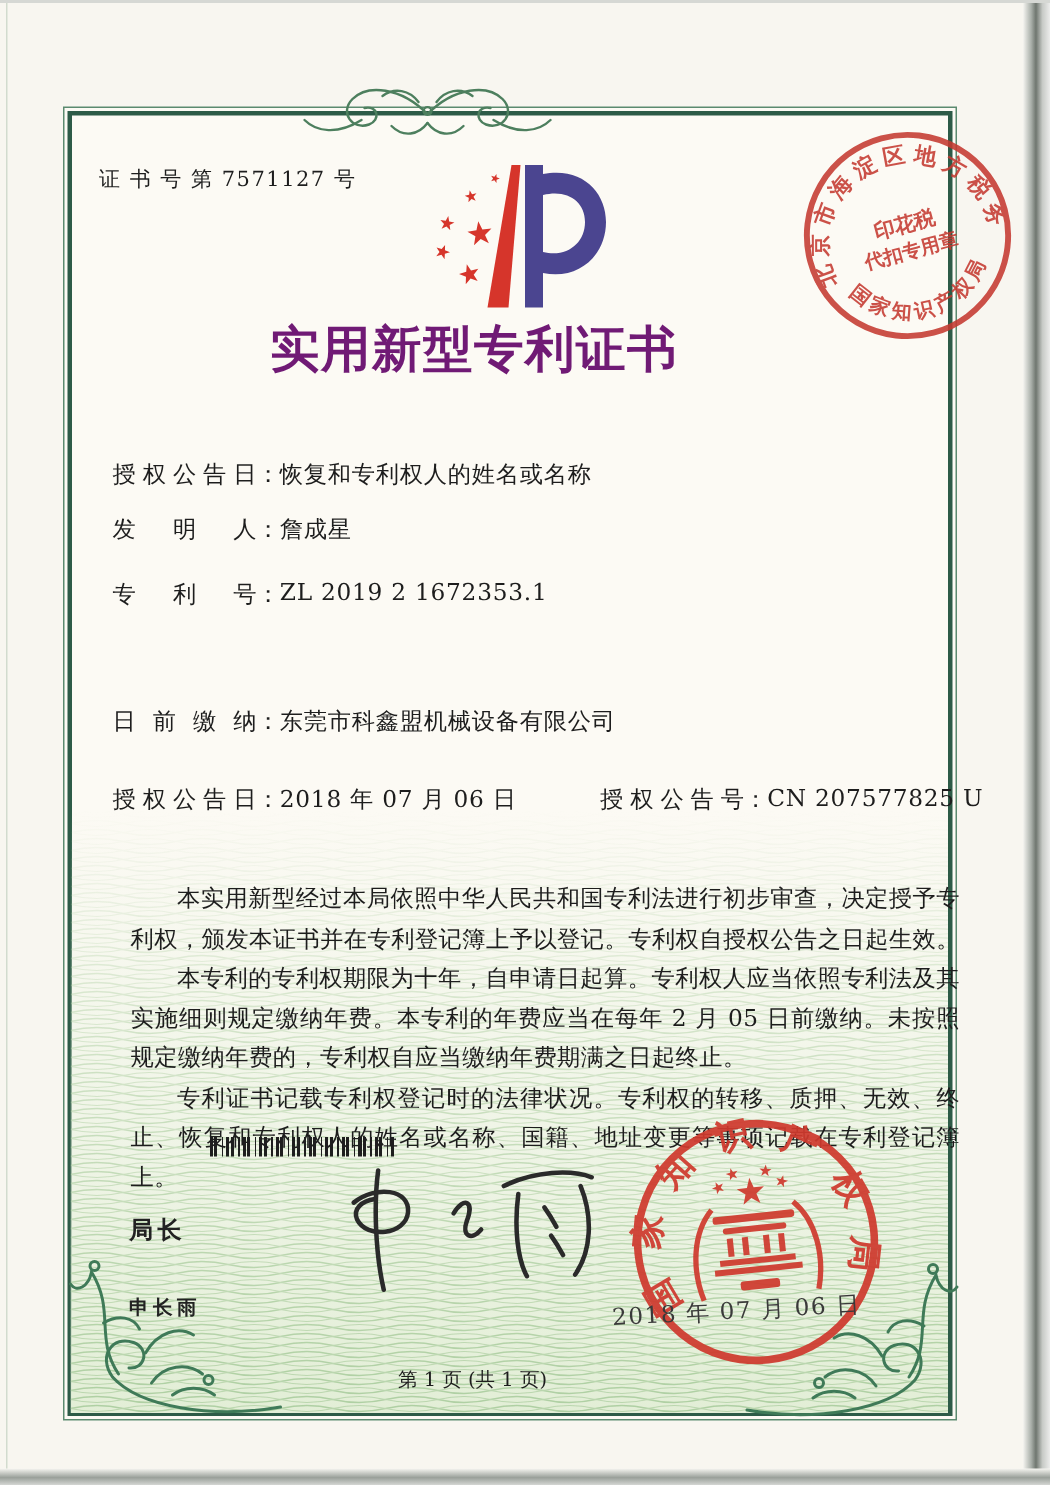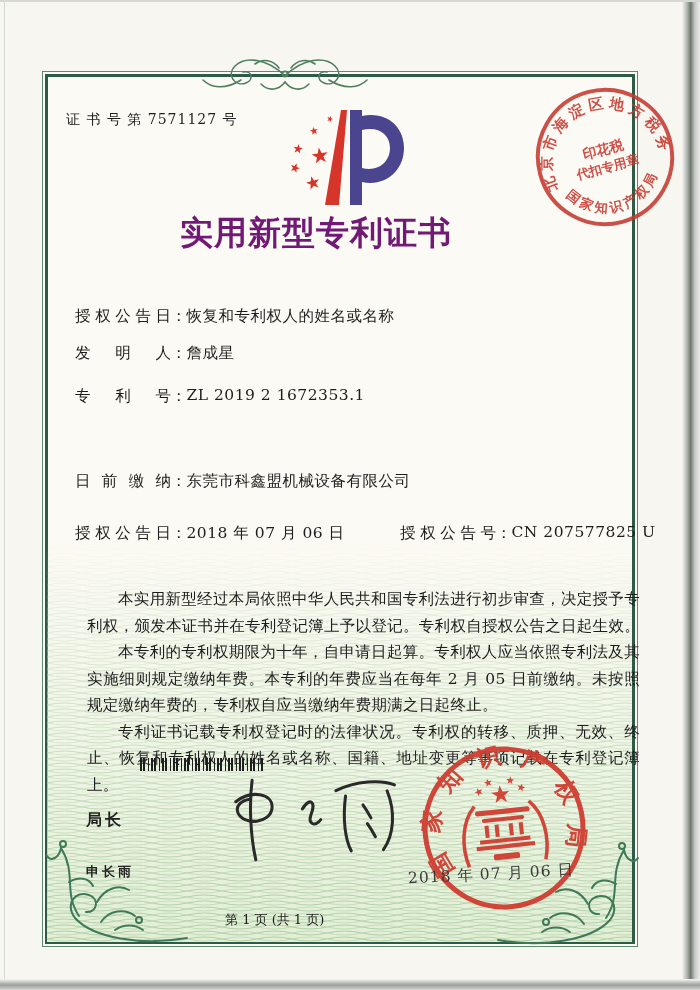--- a/index.html
+++ b/index.html
@@ -32,21 +32,21 @@
   .director-label{position:absolute;left:86px;top:810px;font-size:16px;font-weight:bold;letter-spacing:3px;font-family:Liberation Mono, monospace;color:#222;z-index:2;}
   .director-name{position:absolute;left:86px;top:843px;font-size:13px;font-weight:bold;letter-spacing:3px;font-family:"DejaVu Sans",sans-serif;color:#222;z-index:2;margin-top:20px;}
   .signature{position:absolute;left:225px;top:763px;z-index:2;transform:rotate(-2deg);}
   .seal-main{position:absolute;left:418px;top:742px;z-index:3;opacity:.93;}
   .seal-date{position:absolute;left:408px;top:864px;font-size:15.5px;letter-spacing:1px;color:#3a3a3a;z-index:4;transform:rotate(-3deg);white-space:nowrap;}
   .stamp-tax{position:absolute;left:531px;top:83px;z-index:3;opacity:.88;}
   .logo{position:absolute;left:280px;top:106px;z-index:2;}
   .orn-top{position:absolute;left:195px;top:50px;z-index:1;}
   .orn-bl{position:absolute;left:45px;top:826px;z-index:1;}
   .orn-br{position:absolute;left:490px;top:828px;z-index:1;transform:scaleX(-1);}
-  .footer{position:absolute;left:225px;top:911px;width:180px;font-size:13px;z-index:2;}
+  .footer{position:absolute;left:225px;top:911px;width:180px;text-align:center;font-size:13px;z-index:2;}
   svg text{font-family:"DejaVu Serif",serif;}
 </style>
 </head>
 <body>
 
 <div id="paper">
 
   <div class="frame">
     <div class="frame-inner"></div>
   </div>

